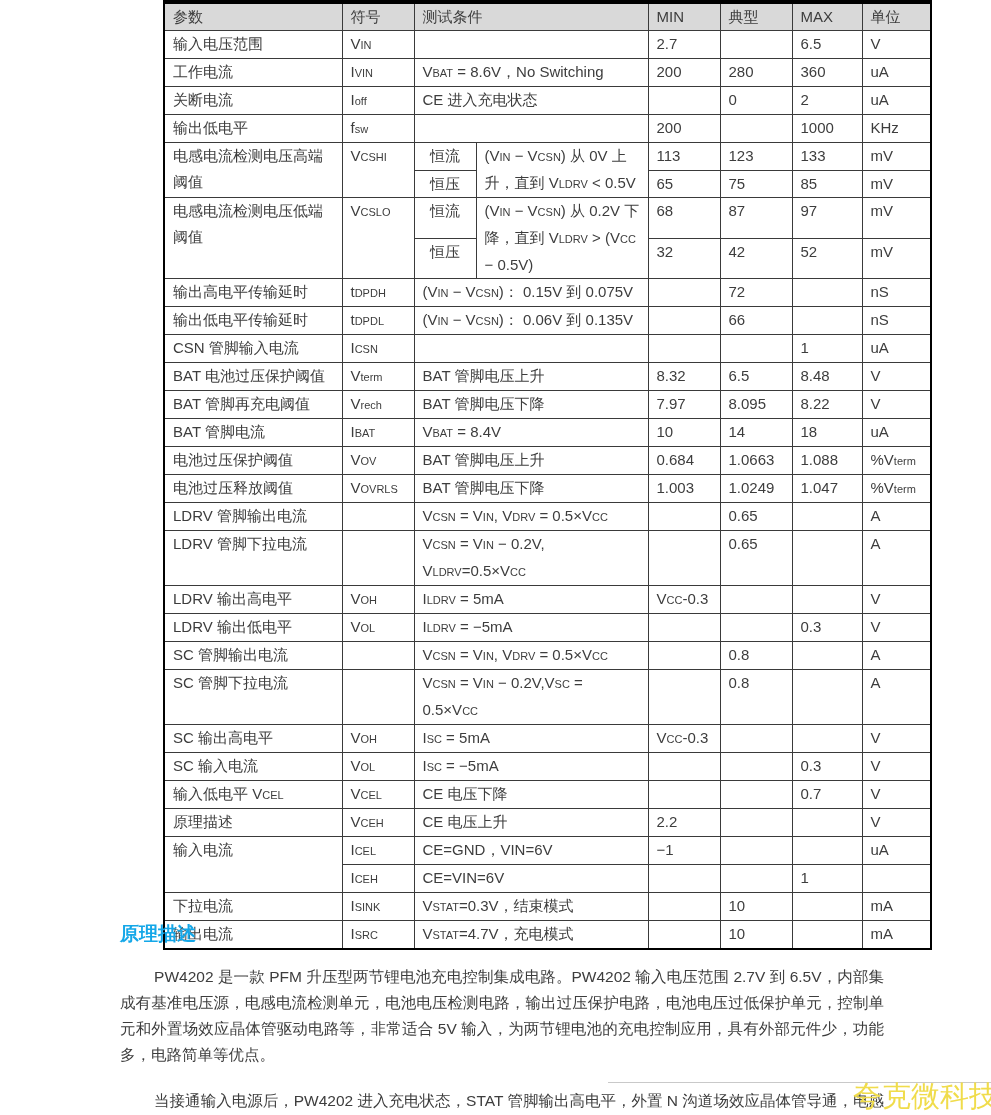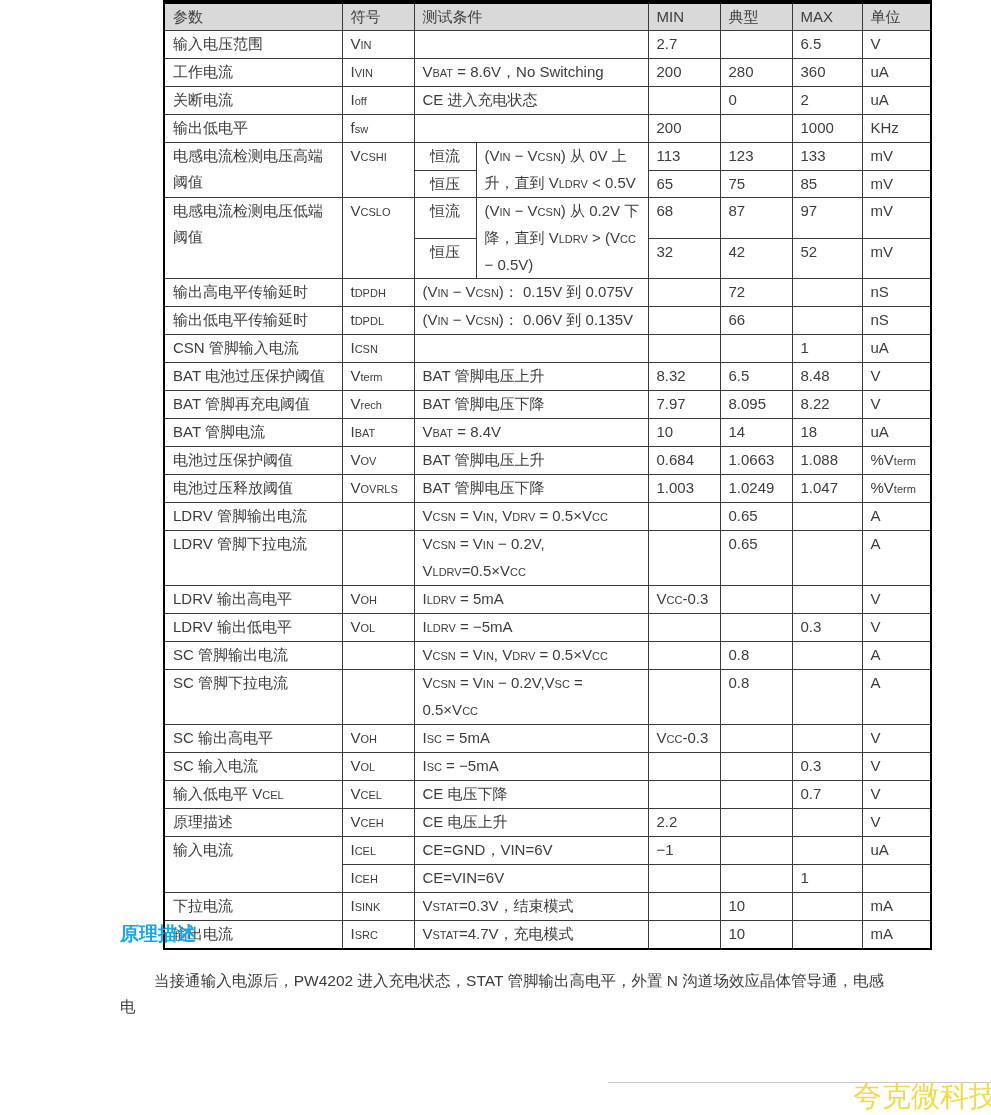--- a/index.html
+++ b/index.html
@@ -350,20 +350,21 @@
             <td>10</td>
             <td></td>
             <td>mA</td>
           </tr>
         </tbody>
     </table>
   </div>
 
   <div class="content">
     <h2 class="sec-title">原理描述</h2>
+    <p class="para">PW4202 是一款 PFM 升压型两节锂电池充电控制集成电路。PW4202 输入电压范围 2.7V 到 6.5V，内部集成有基准电压源，电感电流检测单元，电池电压检测电路，输出过压保护电路，电池电压过低保护单元，控制单元和外置场效应晶体管驱动电路等，非常适合 5V 输入，为两节锂电池的充电控制应用，具有外部元件少，功能多，电路简单等优点。</p>
     <p class="para p2">当接通输入电源后，PW4202 进入充电状态，STAT 管脚输出高电平，外置 N 沟道场效应晶体管导通，电感电</p>
   </div>
 
   <div class="footer-rule"></div>
 
   <div class="watermark">夸克微科技</div>
 
 </div>
 
 </body></html>

